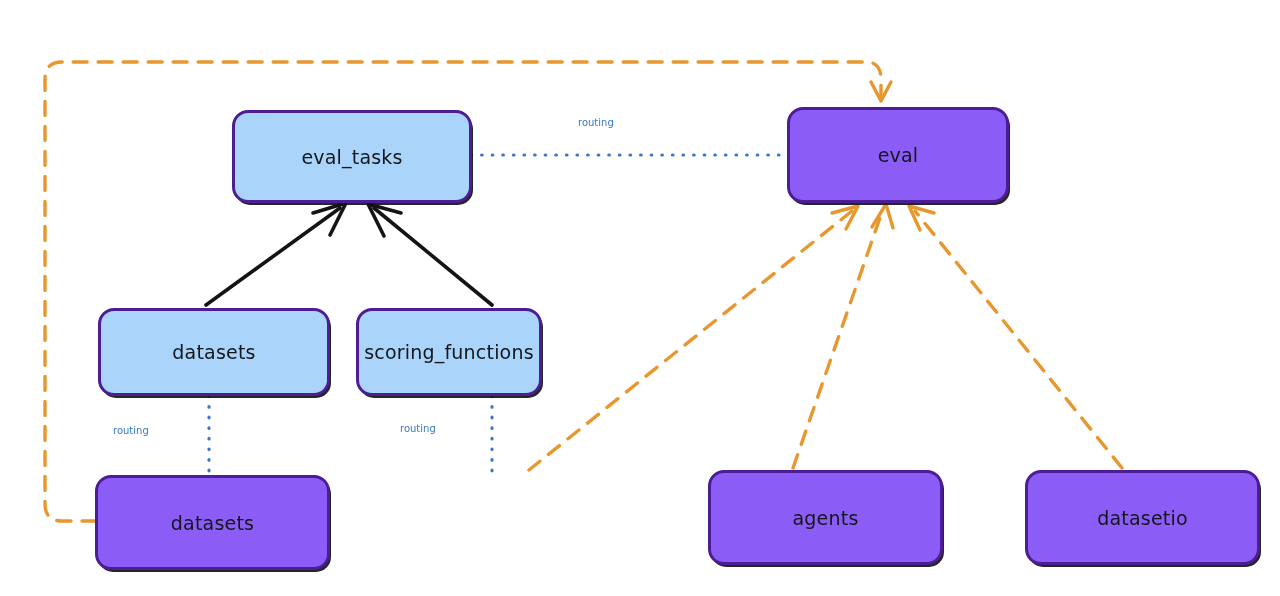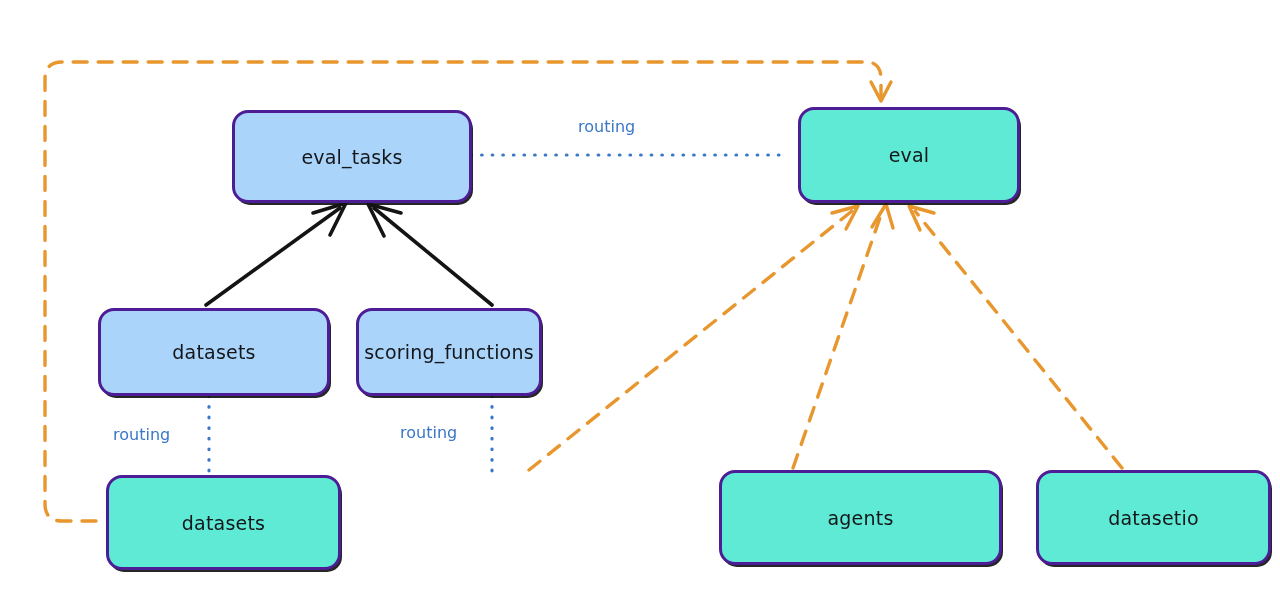--- a/index.html
+++ b/index.html
@@ -40,32 +40,31 @@
     font-size: 19px;
     letter-spacing: 0.2px;
     text-align: center;
     box-shadow: 2px 3px 0 -1px rgba(20,20,20,0.92);
     z-index: 5;
   }
   .node.api {
     background: #abd4fb;
   }
   .node.provider {
-    background: #5eead4;
-    margin-left: 11px;
+    background: #8b5cf6;
   }
   .node-label {
     pointer-events: none;
     white-space: nowrap;
   }
   .edge-label {
     position: absolute;
     color: #3a77c8;
     font-family: "DejaVu Sans", sans-serif;
-    font-size: 16px;
+    font-size: 10px;
     white-space: nowrap;
     z-index: 6;
   }
 </style>
 </head>
 <body>
 
 <div id="canvas">
 
   <svg id="edges" viewBox="0 0 1280 596">
@@ -128,21 +127,21 @@
 
   <div class="node api" style="left:356px; top:308px; width:186px; height:88px;">
     <span class="node-label">scoring_functions</span>
   </div>
 
   <div class="node provider" style="left:95px; top:475px; width:235px; height:95px;">
     <span class="node-label">datasets</span>
   </div>
 
 
-  <div class="node provider" style="left:708px; top:470px; width:283px; height:95px;text-align:center;">
+  <div class="node provider" style="left:708px; top:470px; width:235px; height:95px;text-align:center;">
     <span class="node-label">agents</span>
   </div>
 
   <div class="node provider" style="left:1025px; top:470px; width:235px; height:95px;">
     <span class="node-label">datasetio</span>
   </div>
 
   <div class="edge-label" style="left:578px; top:117px;">routing</div>
 
   <div class="edge-label" style="left:113px; top:425px;">routing</div>

